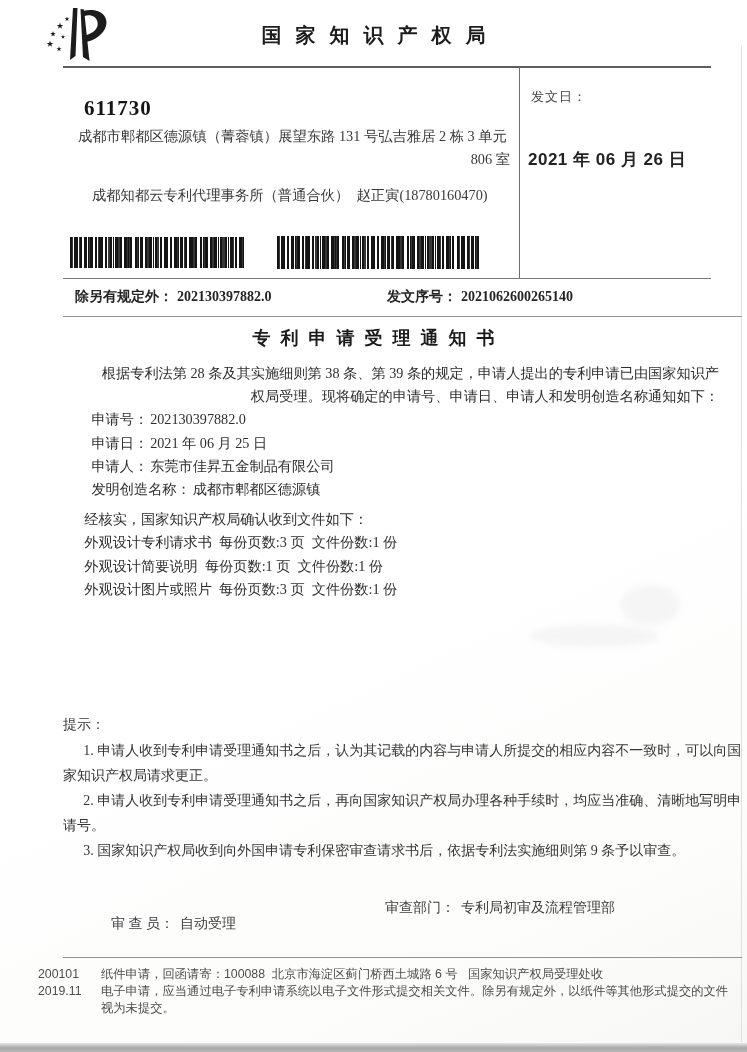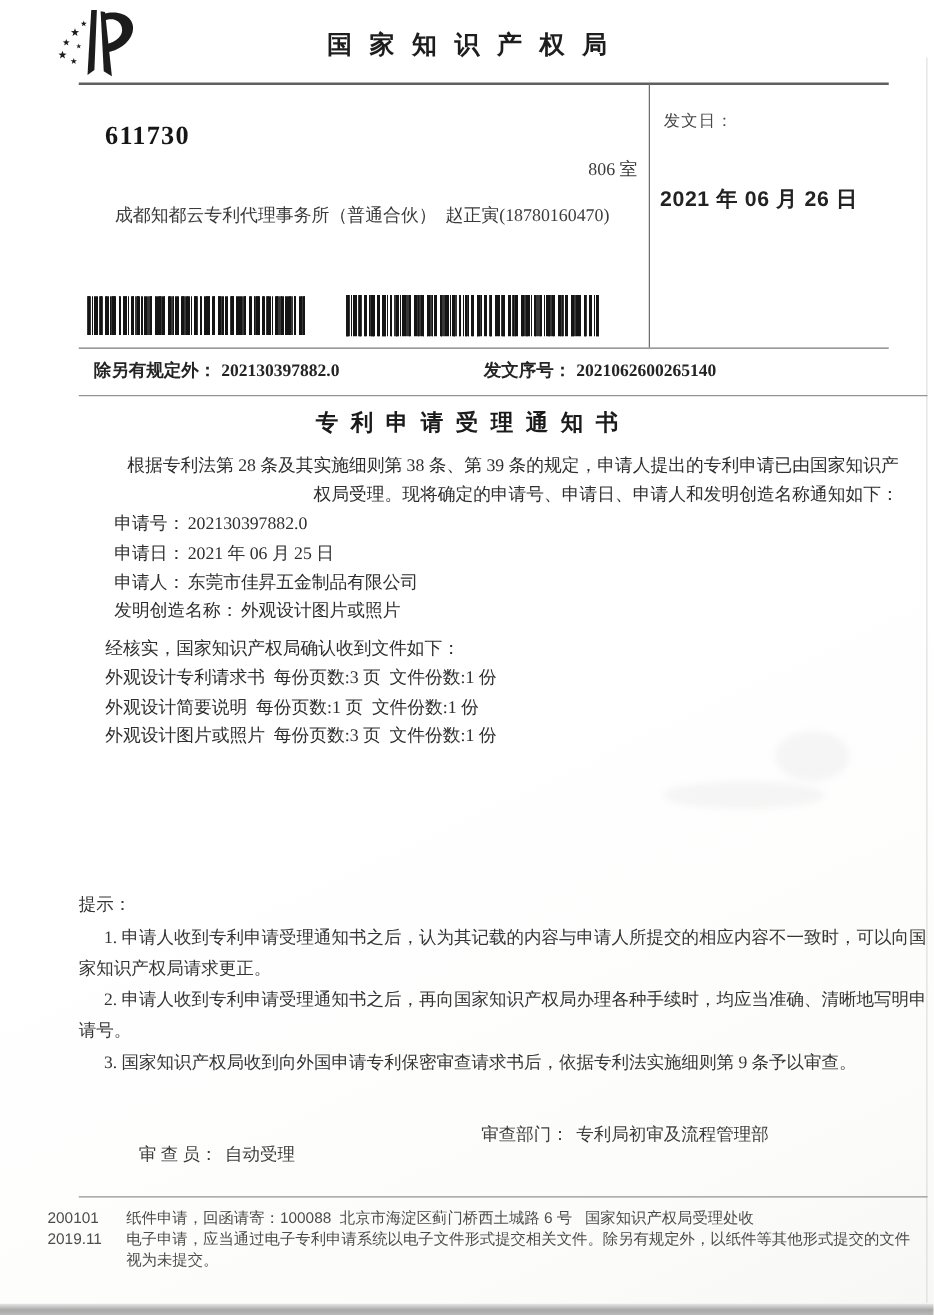--- a/index.html
+++ b/index.html
@@ -102,20 +102,21 @@
 
   <div class="hline rule-strong" style="left:63px;top:66px;width:648px;"></div>
   <div class="vline" style="left:519px;top:67px;height:211px;"></div>
   <div class="page-edge" style="left:741px;top:46px;height:996px;"></div>
 
   <div class="abs date-label">发文日：</div>
   <div class="abs date-value">2021 年 06 月 26 日</div>
 
   <div class="abs postal">611730</div>
   <div class="abs addr">
+    <div class="pre">成都市郫都区德源镇（菁蓉镇）展望东路 131 号弘吉雅居 2 栋 3 单元</div>
     <div class="addr-line2 pre">806 室</div>
     <div class="addr-line3 pre">成都知都云专利代理事务所（普通合伙）  赵正寅(18780160470)</div>
   </div>
 
   <div class="barcode barcode1"></div>
   <div class="barcode barcode2"></div>
   <div class="hline rule-med" style="left:63px;top:278px;width:648px;"></div>
 
   <div class="abs ref-row">
     <div class="ref-app">
@@ -134,21 +135,21 @@
     <div class="field-line">
       <span class="lbl">申请号：</span><span>202130397882.0</span>
     </div>
     <div class="field-line">
       <span class="lbl">申请日：</span><span>2021 年 06 月 25 日</span>
     </div>
     <div class="field-line">
       <span class="lbl">申请人：</span><span>东莞市佳昇五金制品有限公司</span>
     </div>
     <div class="field-line">
-      <span class="lbl">发明创造名称：</span><span>外观设计图片或照片</span>
+      <span class="lbl">发明创造名称：</span><span>成都市郫都区德源镇</span>
     </div>
     <div class="confirm-block">
       <div class="confirm-intro pre">经核实，国家知识产权局确认收到文件如下：</div>
       <div class="doc-line pre">外观设计专利请求书  每份页数:3 页  文件份数:1 份</div>
       <div class="doc-line pre">外观设计简要说明  每份页数:1 页  文件份数:1 份</div>
       <div class="doc-line pre">外观设计图片或照片  每份页数:3 页  文件份数:1 份</div>
     </div>
   </div>
 
   <div class="abs tips-block">

